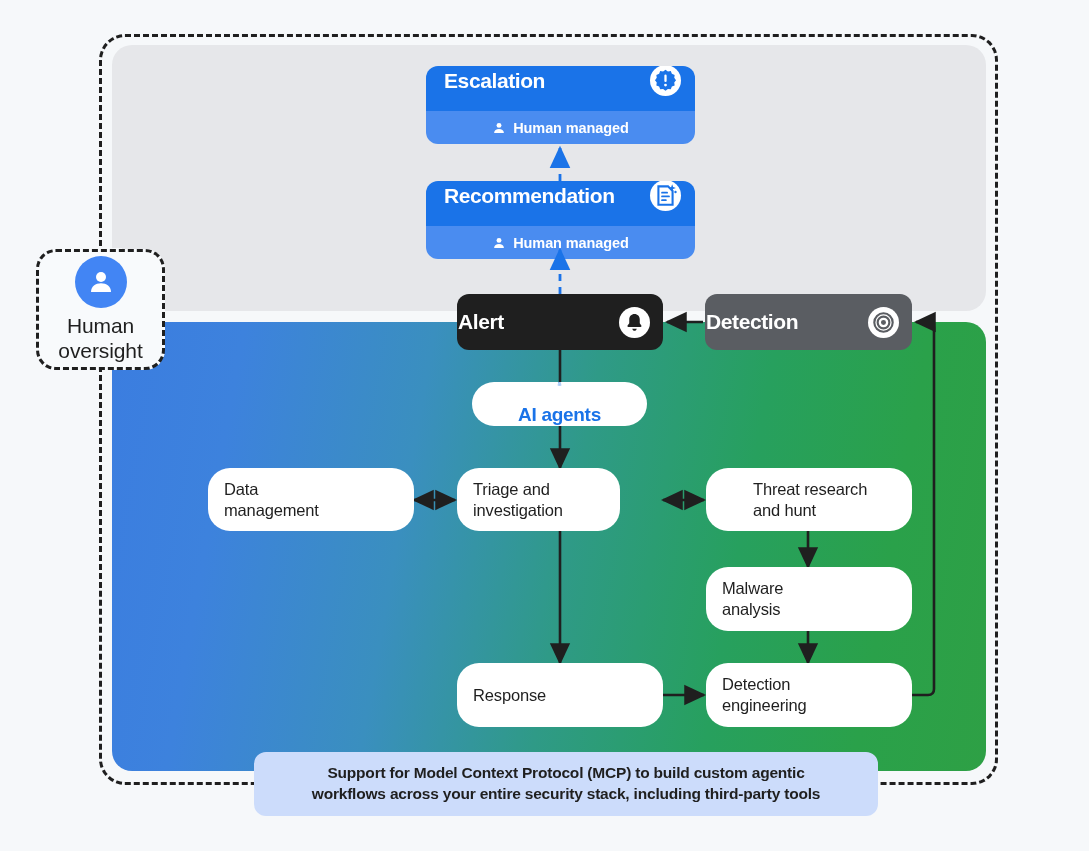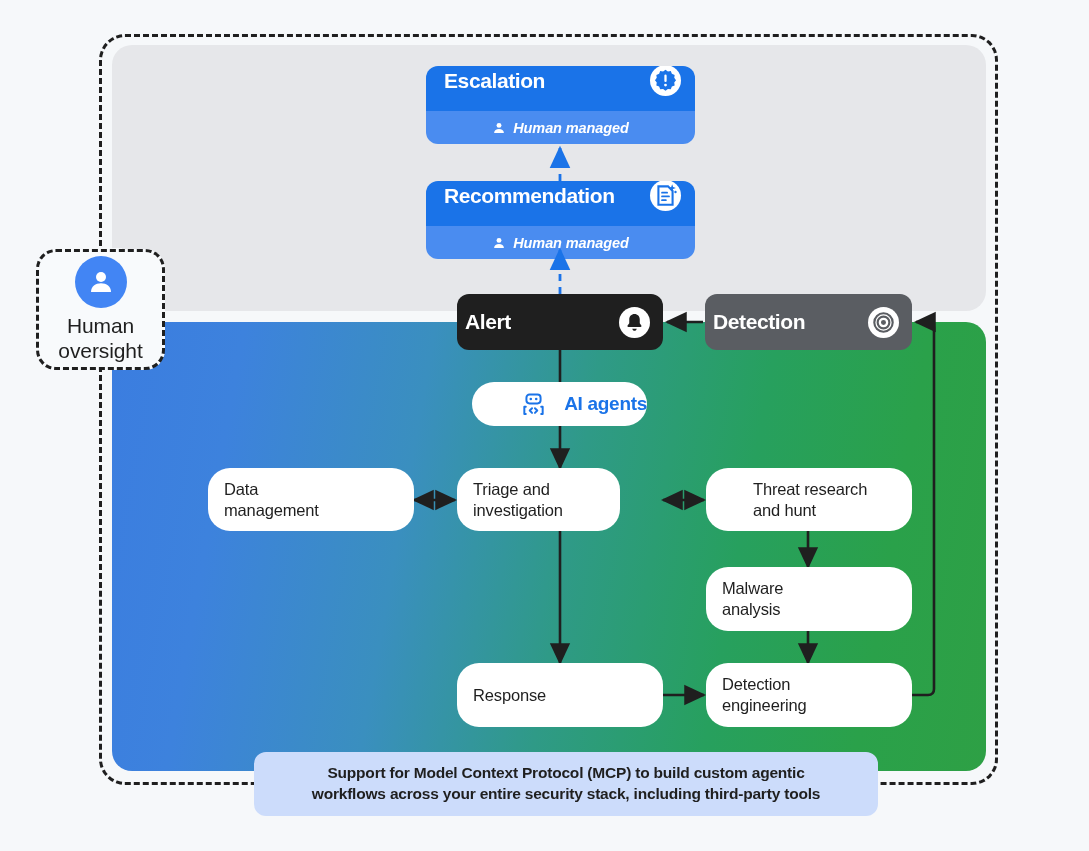--- a/index.html
+++ b/index.html
@@ -78,56 +78,56 @@
     color: #ffffff;
     font-size: 21px;
     font-weight: bold;
     letter-spacing: -0.4px;
   }
   .bluebox .foot {
     height: 33px;
     background: #4a8cf0;
     display: flex; align-items: center; justify-content: center;
     gap: 7px;
-    font-style: italic;
   }
   .bluebox .foot .ftext {
     color: #ffffff; font-size: 14.5px; font-weight: bold;
     letter-spacing: -0.1px;
   }
   .circ-icon {
     width: 31px; height: 31px; border-radius: 50%;
     background: #ffffff;
     display: flex; align-items: center; justify-content: center;
     flex: 0 0 auto;
   }
 
   
   .darkbox {
     position: absolute;
     height: 56px;
     border-radius: 12px;
     display: flex; align-items: center;
-    padding: 0 13px 0 8px;
+    padding: 0 13px 0 1px;
     z-index: 25;
   }
   .darkbox .title {
     flex: 1; color: #fff; font-size: 21px; font-weight: bold;
     letter-spacing: -0.4px;
   }
 
   
   .ai-pill {
     position: absolute;
     left: 472px; top: 382px; width: 175px; height: 44px;
     background: #ffffff;
     border-radius: 22px;
-    display: flex; align-items: center; justify-content: flex-end;
+    display: flex; align-items: center; justify-content: center;
     gap: 18px;
     z-index: 26;
+    flex-direction: column;
   }
   .ai-pill .ai-text {
     color: #1a73e8; font-size: 19px; font-weight: bold; letter-spacing: -0.3px;
   }
 
   
   .wbox {
     position: absolute;
     background: #ffffff;
     border-radius: 22px;

